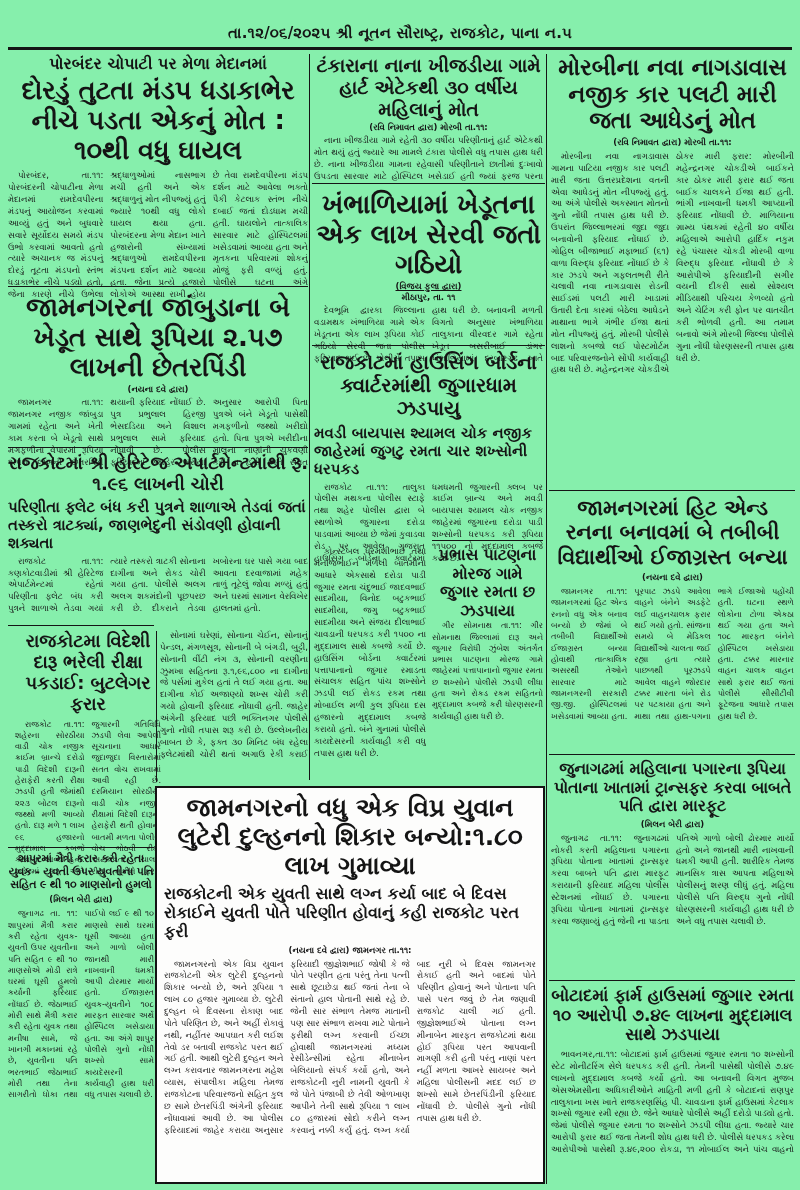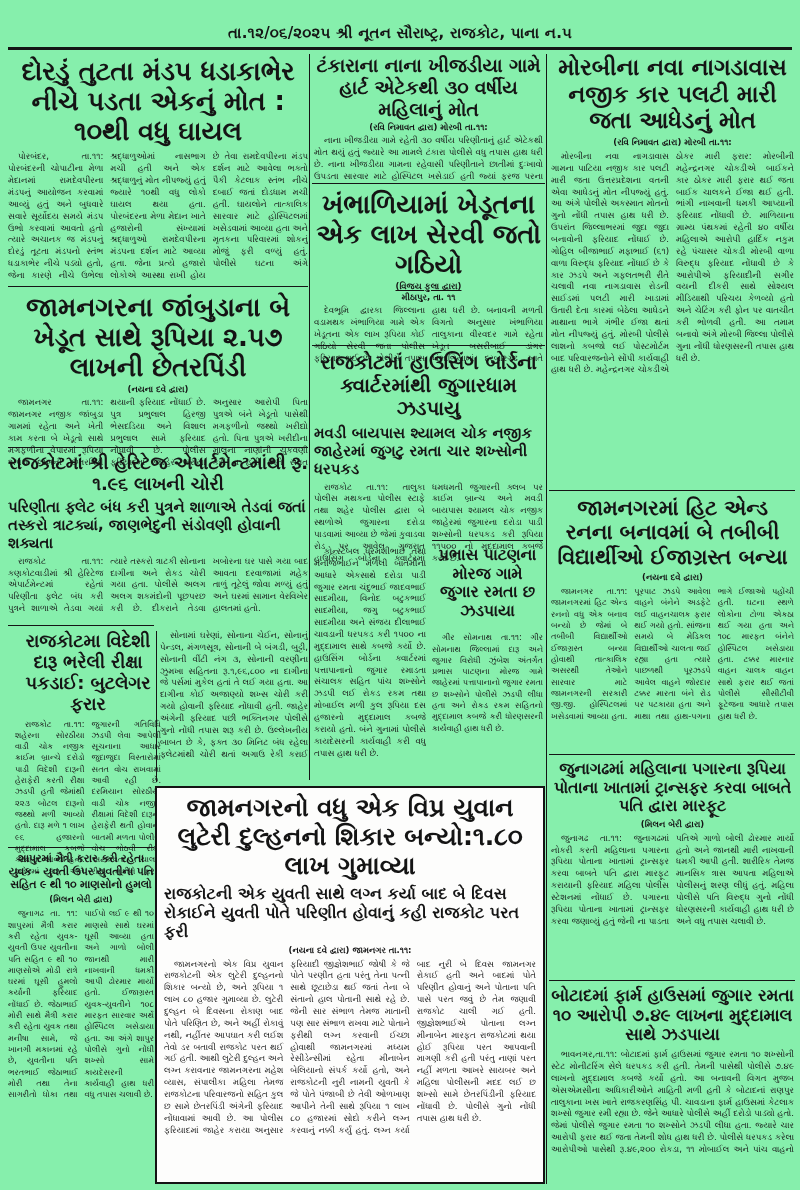--- a/index.html
+++ b/index.html
@@ -33,20 +33,21 @@
 </style>
 </head>
 <body>
 
 <div class="page">
 
   <div class="abs masthead" style="top:24px; left:0;">તા.૧૨/૦૬/૨૦૨૫ શ્રી નૂતન સૌરાષ્ટ્ર, રાજકોટ, પાના ન.૫</div>
   <div class="abs rule-h thick" style="top:47px; left:8px; width:784px;"></div>
 
   <section class="abs" style="top:54px; left:8px; width:300px;">
+    <div class="kicker">પોરબંદર ચોપાટી પર મેળા મેદાનમાં</div>
     <h1 class="hl xl" style="margin-top:2px;">દોરડું તુટતા મંડપ ધડાકાભેર નીચે પડતા એકનું મોત : ૧૦થી વધુ ઘાયલ</h1>
     <div class="body-txt cols3" style="height:142px; margin-top:5px;">પોરબંદર, તા.૧૧: પોરબંદરની ચોપાટીના મેળા મેદાનમાં રામદેવપીરના મંડપનું આયોજન કરવામાં આવ્યું હતું અને બુધવારે સવારે સૂર્યોદય સમયે મંડપ ઉભો કરવામાં આવતો હતો ત્યારે અચાનક જ મંડપનું દોરડું તૂટતા મંડપનો સ્તંભ ધડાકાભેર નીચે પડ્યો હતો, જેના કારણે નીચે ઉભેલા શ્રદ્ધાળુઓમાં નાસભાગ મચી હતી અને એક શ્રદ્ધાળુનું મોત નીપજ્યું હતું જ્યારે ૧૦થી વધુ લોકો ઘાયલ થયા હતા. પોરબંદરના મેળા મેદાન ખાતે હજારોની સંખ્યામાં શ્રદ્ધાળુઓ રામદેવપીરના મંડપના દર્શન માટે આવ્યા હતા. જેના પ્રત્યે હજારો લોકોએ આસ્થા રાખી હોય છે તેવા રામદેવપીરના મંડપ દર્શન માટે આવેલા ભક્તો પૈકી કેટલાક સ્તંભ નીચે દબાઈ જતાં દોડધામ મચી હતી. ઘાયલોને તાત્કાલિક સારવાર માટે હોસ્પિટલમાં ખસેડવામાં આવ્યા હતા અને મૃતકના પરિવારમાં શોકનું મોજું ફરી વળ્યું હતું. પોલીસે ઘટના અંગે કાયદેસરની કાર્યવાહી હાથ ધરી વધુ તપાસ શરૂ કરી છે.</div>
   </section>
   <div class="abs rule-h" style="top:286px; left:8px; width:300px;"></div>
 
   <section class="abs" style="top:292px; left:8px; width:300px;">
     <h1 class="hl xl">જામનગરના જાંબુડાના બે ખેડૂત સાથે રૂપિયા ૨.૫૭ લાખની છેતરપિંડી</h1>
     <div class="byline" style="margin-top:2px;">(નયના દવે દ્વારા)</div>
     <div class="body-txt cols3" style="height:80px; margin-top:2px;">જામનગર તા.૧૧: જામનગર નજીક જાંબુડા ગામમાં રહેતા અને ખેતી કામ કરતા બે ખેડૂતો સાથે મગફળીના વેપારમાં રૂપિયા ૨.૫૭ લાખની છેતરપિંડી થયાની ફરિયાદ નોંધાઈ છે. પુત્ર પ્રભુલાલ હિરજી ભેસદડિયા અને વિશાલ પ્રભુલાલ સામે ફરિયાદ નોંધાવી છે. પોલીસ ફરિયાદમાં જાહેર કરાયા અનુસાર આરોપી પિતા પુત્રએ બંને ખેડૂતો પાસેથી મગફળીનો જથ્થો ખરીદ્યો હતો. પિતા પુત્રએ ખરીદીના માલના નાણાંની ચુકવણી કરી ન હતી અને સતત બહાના કાઢ્યા રાખતા હતા. જેઓ પૈસા ચુકવવા માંગતા ન હોવાથી બંને ખેડૂતો દ્વારા સમય જતાં પંચો સમક્ષ રજૂઆત કરાઈ હતી, તેમ છતાં નાણાં નહીં મળતા આખરે જામનગર તાલુકા પોલીસ મથકમાં છેતરપિંડીની ફરિયાદ નોંધાવતા પોલીસે ગુનો નોંધી વધુ તપાસ હાથ ધરી છે.</div>
   </section>
@@ -92,21 +93,21 @@
     <h1 class="hl md">રાજકોટમાં હાઉસિંગ બોર્ડના ક્વાર્ટરમાંથી જુગારધામ ઝડપાયુ</h1>
     <div class="subhl md" style="margin-top:3px;">મવડી બાયપાસ શ્યામલ ચોક નજીક જાહેરમાં જુગટુ રમતા ચાર શખ્સોની ધરપકડ</div>
     <div class="body-txt cols2" style="height:92px; margin-top:4px;">રાજકોટ તા.૧૧: તાલુકા પોલીસ મથકના પોલીસ સ્ટાફે તથા શહેર પોલીસ દ્વારા બે સ્થળોએ જુગારના દરોડા પાડવામાં આવ્યા છે જેમાં કુવાડવા રોડ પર આવેલ ગુજરાત હાઉસિંગ બોર્ડના ક્વાર્ટરમાં ધમધમતી જુગારની ક્લબ પર ક્રાઈમ બ્રાન્ચ અને મવડી બાયપાસ શ્યામલ ચોક નજીક જાહેરમાં જુગારના દરોડા પાડી શખ્સોની ધરપકડ કરી રૂપિયા ૧૧૫૦૦ નો મુદ્દામાલ કબજે કર્યો છે.</div>
   </section>
 
   <div class="abs body-txt cols1" style="top:546px; left:314px; width:112px; height:232px;">કોન્સ્ટેબલ ધરમશીભાઈ તથા મનોજભાઈને મળેલી બાતમીના આધારે એકસાથે દરોડા પાડી જુગાર રમતા ચંદુભાઈ જાદવભાઈ સાદમીયા, વિનોદ બટુકભાઈ સાદમીયા, જગુ બટુકભાઈ સાદમીયા અને સંજય દીલાભાઈ ચાવડાની ધરપકડ કરી ૧૫૦૦ ના મુદ્દામાલ સાથે કબજે કર્યો છે. હાઉસિંગ બોર્ડના ક્વાર્ટરમાં પત્તાપાનાનો જુગાર રમાડતા સંચાલક સહિત પાંચ શખ્સોને ઝડપી લઈ રોકડ રકમ તથા મોબાઈલ મળી કુલ રૂપિયા દસ હજારનો મુદ્દામાલ કબજે કરાયો હતો. બંને ગુનામાં પોલીસે કાયદેસરની કાર્યવાહી કરી વધુ તપાસ હાથ ધરી છે.</div>
 
   <div class="abs rule-h" style="top:540px; left:432px; width:111px;"></div>
   <section class="abs" style="top:546px; left:432px; width:111px;">
     <h1 class="hl sm">પ્રભાસ પાટણના મોરજ ગામે જુગાર રમતા છ ઝડપાયા</h1>
-    <div class="body-txt cols1" style="height:160px; margin-top:12px; font-size:8.2px;">ગીર સોમનાથ તા.૧૧: ગીર સોમનાથ જિલ્લામાં દારૂ અને જુગાર વિરોધી ઝુંબેશ અંતર્ગત પ્રભાસ પાટણના મોરજ ગામે જાહેરમાં પત્તાપાનાનો જુગાર રમતા છ શખ્સોને પોલીસે ઝડપી લીધા હતા અને રોકડ રકમ સહિતનો મુદ્દામાલ કબજે કરી ધોરણસરની કાર્યવાહી હાથ ધરી છે.</div>
+    <div class="body-txt cols1" style="height:160px; margin-top:0; font-size:8.2px;">ગીર સોમનાથ તા.૧૧: ગીર સોમનાથ જિલ્લામાં દારૂ અને જુગાર વિરોધી ઝુંબેશ અંતર્ગત પ્રભાસ પાટણના મોરજ ગામે જાહેરમાં પત્તાપાનાનો જુગાર રમતા છ શખ્સોને પોલીસે ઝડપી લીધા હતા અને રોકડ રકમ સહિતનો મુદ્દામાલ કબજે કરી ધોરણસરની કાર્યવાહી હાથ ધરી છે.</div>
   </section>
 
   <section class="abs boxed" style="top:786px; left:155px; width:390px; height:398px;">
     <h1 class="hl xl" style="font-size:25px;">જામનગરનો વધુ એક વિપ્ર યુવાન લુટેરી દુલ્હનનો શિકાર બન્યો:૧.૮૦ લાખ ગુમાવ્યા</h1>
     <div class="subhl" style="font-size:16px; margin-top:4px;">રાજકોટની એક યુવતી સાથે લગ્ન કર્યા બાદ બે દિવસ રોકાઈને યુવતી પોતે પરિણીત હોવાનું કહી રાજકોટ પરત ફરી</div>
     <div class="byline" style="margin-top:3px;">(નયના દવે દ્વારા) જામનગર તા.૧૧:</div>
     <div class="body-txt cols3" style="height:252px; margin-top:3px;">જામનગરનો એક વિપ્ર યુવાન રાજકોટની એક લુટેરી દુલ્હનનો શિકાર બન્યો છે, અને રૂપિયા ૧ લાખ ૮૦ હજાર ગુમાવ્યા છે. લુટેરી દુલ્હન બે દિવસના રોકાણ બાદ પોતે પરિણિત છે, અને અહીં રોકાવું નથી, નહીંતર આપઘાત કરી લઈશ તેવો ડર બતાવી રાજકોટ પરત થઈ ગઈ હતી. આથી લુટેરી દુલ્હન અને લગ્ન કરાવનાર જામનગરના મહેશ વ્યાસ, સંપાલીકા મહિલા તેમજ રાજકોટના પરિવારજનો સહિત કુલ છ સામે છેતરપિંડી અંગેની ફરિયાદ નોંધાવામાં આવી છે. આ પોલીસ ફરિયાદમાં જાહેર કરાયા અનુસાર ફરિયાદી જીજ્ઞેશભાઈ જોષી કે જે પોતે પરણીત હતા પરંતુ તેના પત્ની સાથે છૂટાછેડા થઈ જતાં તેના બે સંતાનો હાલ પોતાની સાથે રહે છે. જેની સાર સંભાળ તેમજ માતાની પણ સાર સંભાળ રાખવા માટે પોતાને ફરીથી લગ્ન કરવાની ઈચ્છા હોવાથી જામનગરમાં મધ્યમ રેસીડેન્સીમાં રહેતા મીનાબેન બેલિયાનો સંપર્ક કર્યો હતો, અને રાજકોટની નુરી નામની યુવતી કે જે પોતે પંજાબી છે તેવી ઓળખાણ આપીને તેની સાથે રૂપિયા ૧ લાખ ૮૦ હજારમાં સોદો કરીને લગ્ન કરવાનું નક્કી કર્યું હતું. લગ્ન કર્યા બાદ નુરી બે દિવસ જામનગર રોકાઈ હતી અને બાદમાં પોતે પરિણીત હોવાનું અને પોતાના પતિ પાસે પરત જવું છે તેમ જણાવી રાજકોટ ચાલી ગઈ હતી. જીજ્ઞેશભાઈએ પોતાના લગ્ન મીનાબેન મારફત રાજકોટમાં થયા હોઈ રૂપિયા પરત આપવાની માગણી કરી હતી પરંતુ નાણાં પરત નહીં મળતા આખરે સાયબર અને મહિલા પોલીસની મદદ લઈ છ શખ્સો સામે છેતરપિંડીની ફરિયાદ નોંધાવી છે. પોલીસે ગુનો નોંધી તપાસ હાથ ધરી છે.</div>
   </section>
 
   <section class="abs" style="top:54px; left:551px; width:243px;">

